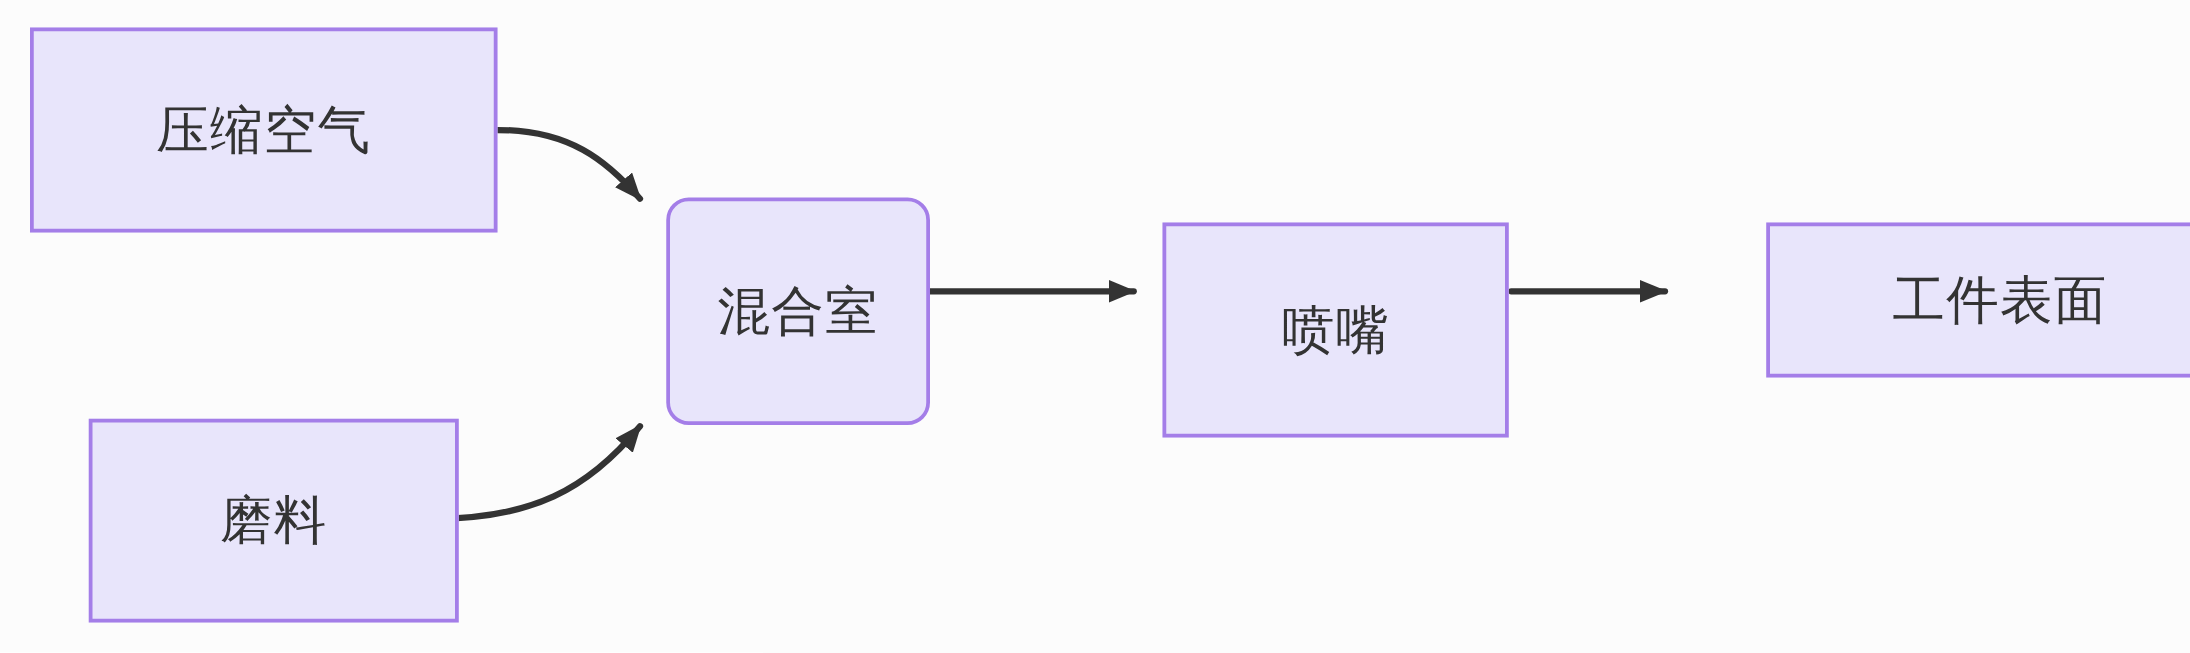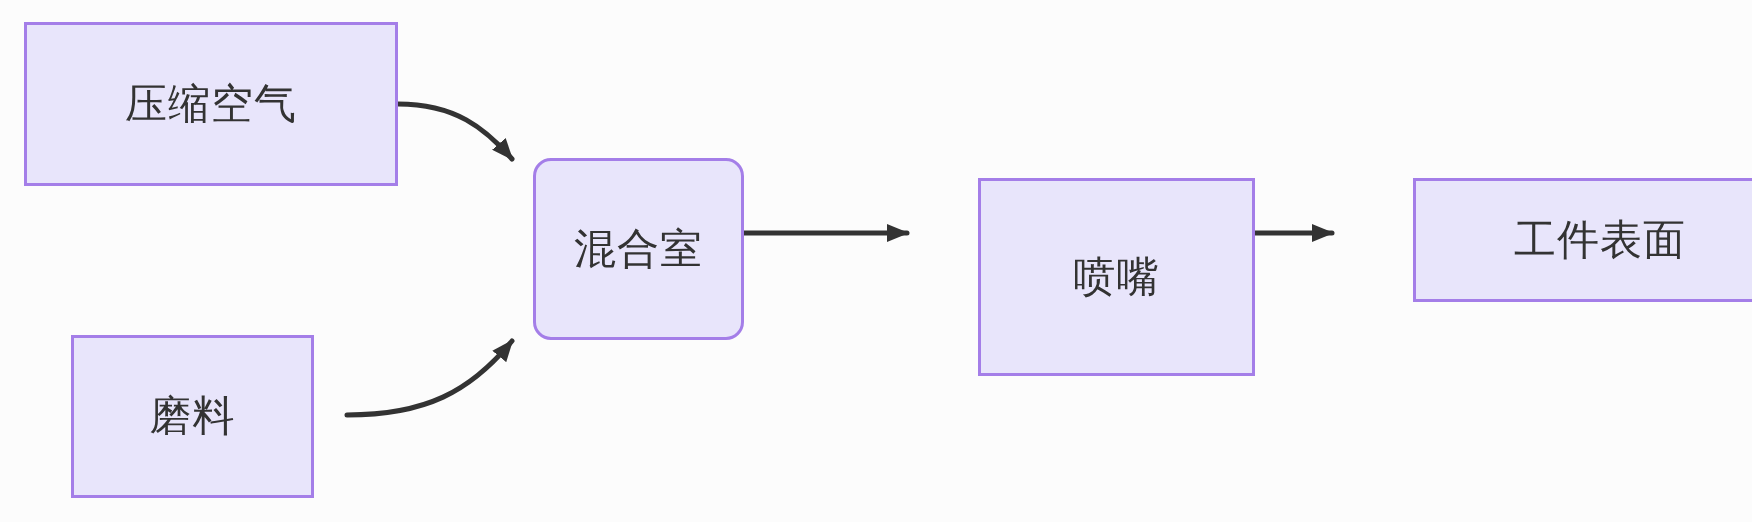--- a/index.html
+++ b/index.html
@@ -66,29 +66,29 @@
 
     <path d="M 702 233 L 907 233" fill="none" stroke="#333333" stroke-width="5" stroke-linecap="round" marker-end="url(#arrowhead-big)"></path>
 
     <path d="M 1209 233 L 1332 233" fill="none" stroke="#333333" stroke-width="5" stroke-linecap="round" marker-end="url(#arrowhead-big)"></path>
   </svg>
 
   <div class="node" style="left:24px; top:22px; width:374px; height:164px;">
     <span class="node-label">压缩空气</span>
   </div>
 
-  <div class="node" style="left:71px; top:335px; width:243px; height:163px;">
+  <div class="node" style="left:71px; top:335px; width:296px; height:163px;">
     <span class="node-label">磨料</span>
   </div>
 
   <div class="node rounded" style="left:489px; top:158px; width:211px; height:182px;margin-left:44px;">
     <span class="node-label">混合室</span>
   </div>
 
-  <div class="node" style="left:978px; top:178px; width:277px; height:198px;">
+  <div class="node" style="left:930px; top:178px; width:277px; height:172px;">
     <span class="node-label">喷嘴</span>
   </div>
 
   <div class="node" style="left:1413px; top:178px; width:374px; height:124px;text-align:right;">
     <span class="node-label">工件表面</span>
   </div>
 
 </div>
 
 </body></html>

